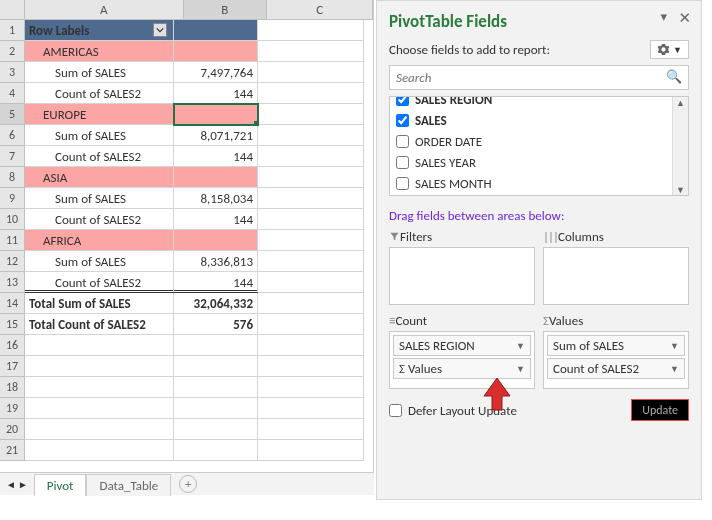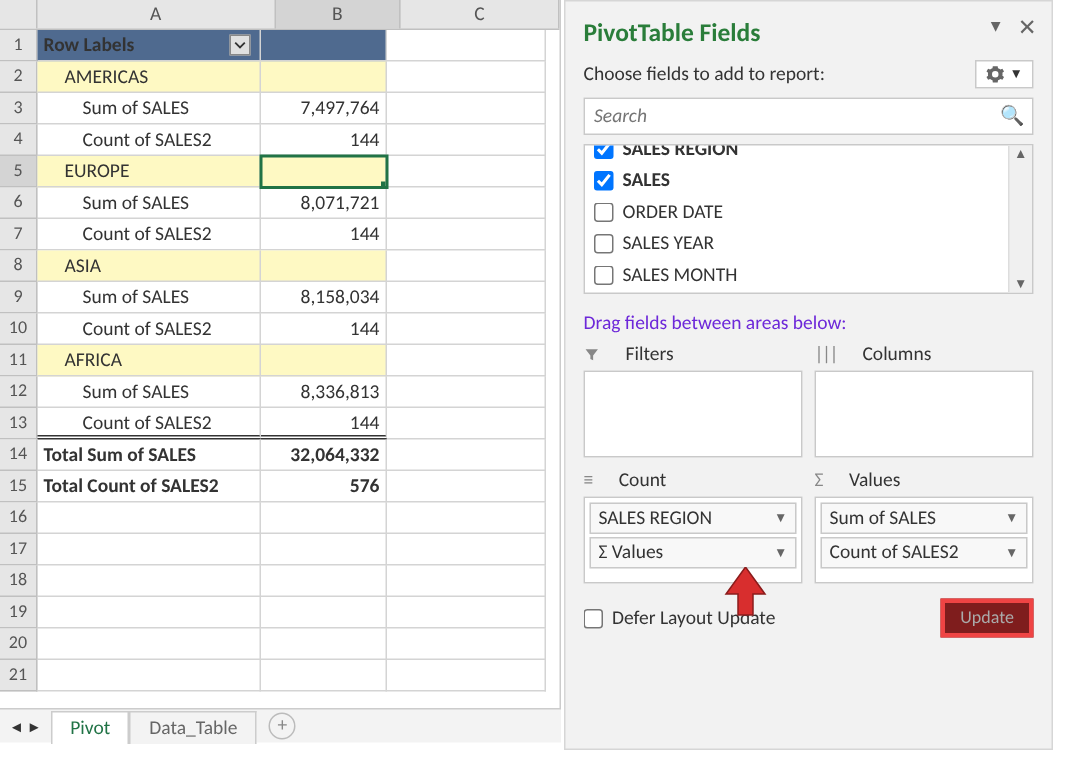--- a/index.html
+++ b/index.html
@@ -11,21 +11,21 @@
 .chA{width:159px}.chB{width:84px;background:#d4d4d4}.chC{width:106px}
 .rows{}
 .row{display:flex;height:21px}
 .rh{width:25px;background:#e6e6e6;border-right:1px solid #c0c0c0;border-bottom:1px solid #c0c0c0;text-align:center;color:#555;line-height:21px;font-size:12px}
 .rh.sel{background:#d4d4d4}
 .cell{border-right:1px solid #d4d4d4;border-bottom:1px solid #d4d4d4;padding:0 4px;line-height:21px;white-space:nowrap;overflow:hidden}
 .cA{width:149px}.cB{width:84px;text-align:right}.cC{width:106px}
 .hdr{background:#4f6a8f;color:#fff;font-weight:bold;display:flex;justify-content:space-between;align-items:center}
 .hdr .cb{width:14px;height:14px;background:#e0e0e0;border:1px solid #888;margin-right:2px;display:flex;align-items:center;justify-content:center}
 .hdr .cb svg{width:8px;height:8px}
-.grp{background:#fef9c3}
+.grp{background:#fca5a5}
 .ind1{padding-left:18px}.ind2{padding-left:30px}
 .bold{font-weight:bold}
 .dblu{border-bottom:3px double #333}
 .sel-cell{outline:2px solid #217346;outline-offset:-1px;position:relative}
 .sel-cell::after{content:"";position:absolute;right:-3px;bottom:-3px;width:6px;height:6px;background:#217346}
 
 .tabs{position:absolute;left:0;bottom:25px;height:23px;width:374px;display:flex;align-items:center;border-top:1px solid #ccc;background:#f3f3f3}
 .tabs-nav{display:flex;gap:2px;padding:0 6px;color:#888}
 .tabs-nav span{font-size:10px}
 .tab{padding:3px 12px;border:1px solid #ccc;border-bottom:none;background:#fff;color:#217346;font-weight:normal;border-radius:0 0 0 0;margin-top:1px}
@@ -44,27 +44,27 @@
 .flist{border:1px solid #c9c9c9;background:#fff;height:100px;overflow:hidden;position:relative;margin-bottom:12px}
 .fitem{display:flex;align-items:center;gap:6px;padding:3px 6px}
 .fitem input{width:13px;height:13px}
 .fitem.top{font-weight:bold;margin-top:-8px}
 .fitem.sales{font-weight:bold}
 .scroll{position:absolute;right:0;top:0;width:16px;height:100%;background:#f0f0f0;border-left:1px solid #ddd;display:flex;flex-direction:column;justify-content:space-between;align-items:center}
 .scroll span{font-size:9px;color:#666}
 .drag-lbl{color:#6d28d9;font-size:13px;margin-bottom:6px}
 .areas{display:grid;grid-template-columns:1fr 1fr;gap:8px}
 .area{}
-.area-h{color:#666;font-size:12px;display:flex;align-items:center;gap:17px;margin-bottom:3px}
+.area-h{color:#666;font-size:12px;display:flex;align-items:center;gap:0;margin-bottom:3px}
 .area-box{border:1px solid #c9c9c9;background:#fff;min-height:58px;padding:3px}
 .chip{border:1px solid #c9c9c9;background:#f8f8f8;padding:2px 5px;font-size:12px;display:flex;justify-content:space-between;align-items:center;margin-bottom:2px}
 .chip .dd{color:#666;font-size:9px}
 .footer{display:flex;justify-content:space-between;align-items:center;margin-top:10px}
 .footer label{display:flex;align-items:center;gap:6px;color:#666;font-size:12px}
-.footer button{border:3px solid #ef4444;background:#7f1d1d;color:#aaa;padding:3px 10px;font-size:12px}
+.footer button{border:1px solid #ef4444;background:#000000;color:#aaa;padding:3px 10px;font-size:12px}
 .cursor{position:absolute;width:30px;height:34px;pointer-events:none}
 </style>
 </head>
 <body>
 
 <div class="sheet">
   <div class="colhdr">
     <div class="corner"></div>
     <div class="ch chA">A</div>
     <div class="ch chB">B</div>

